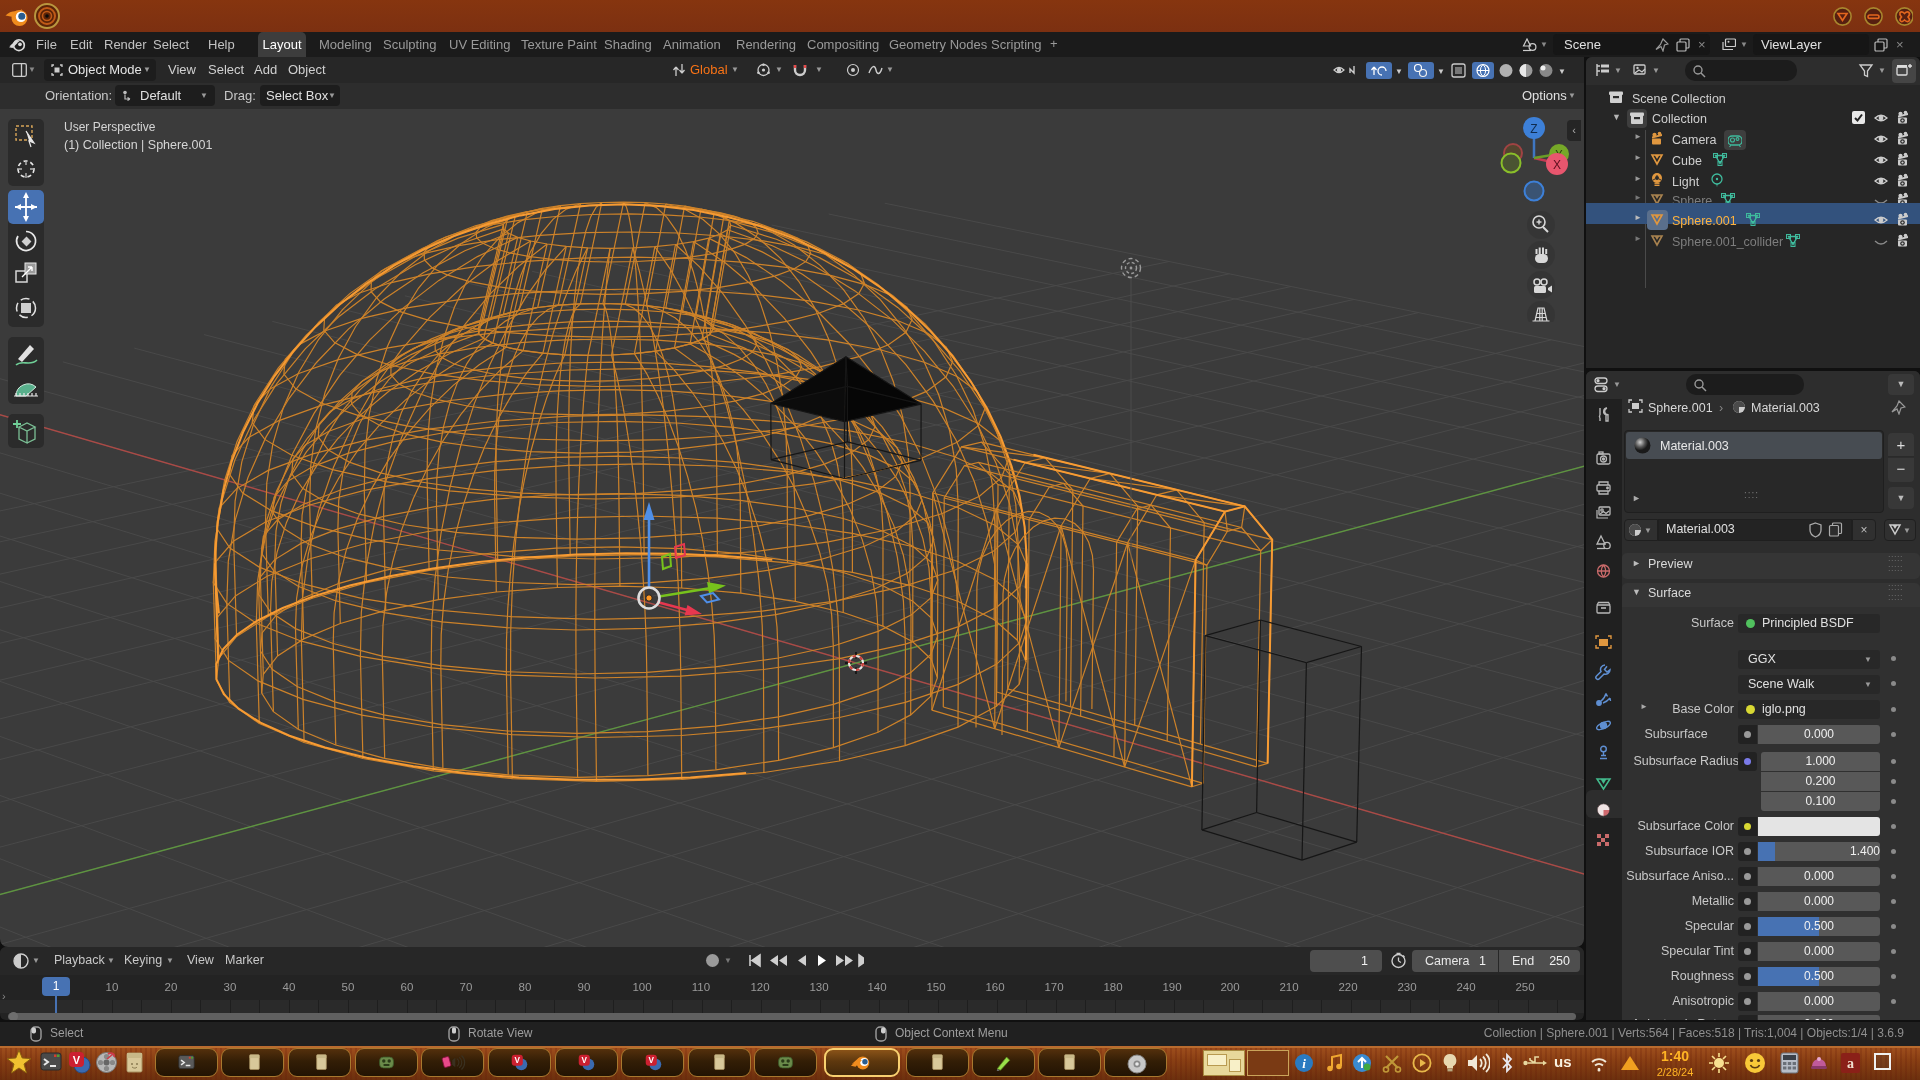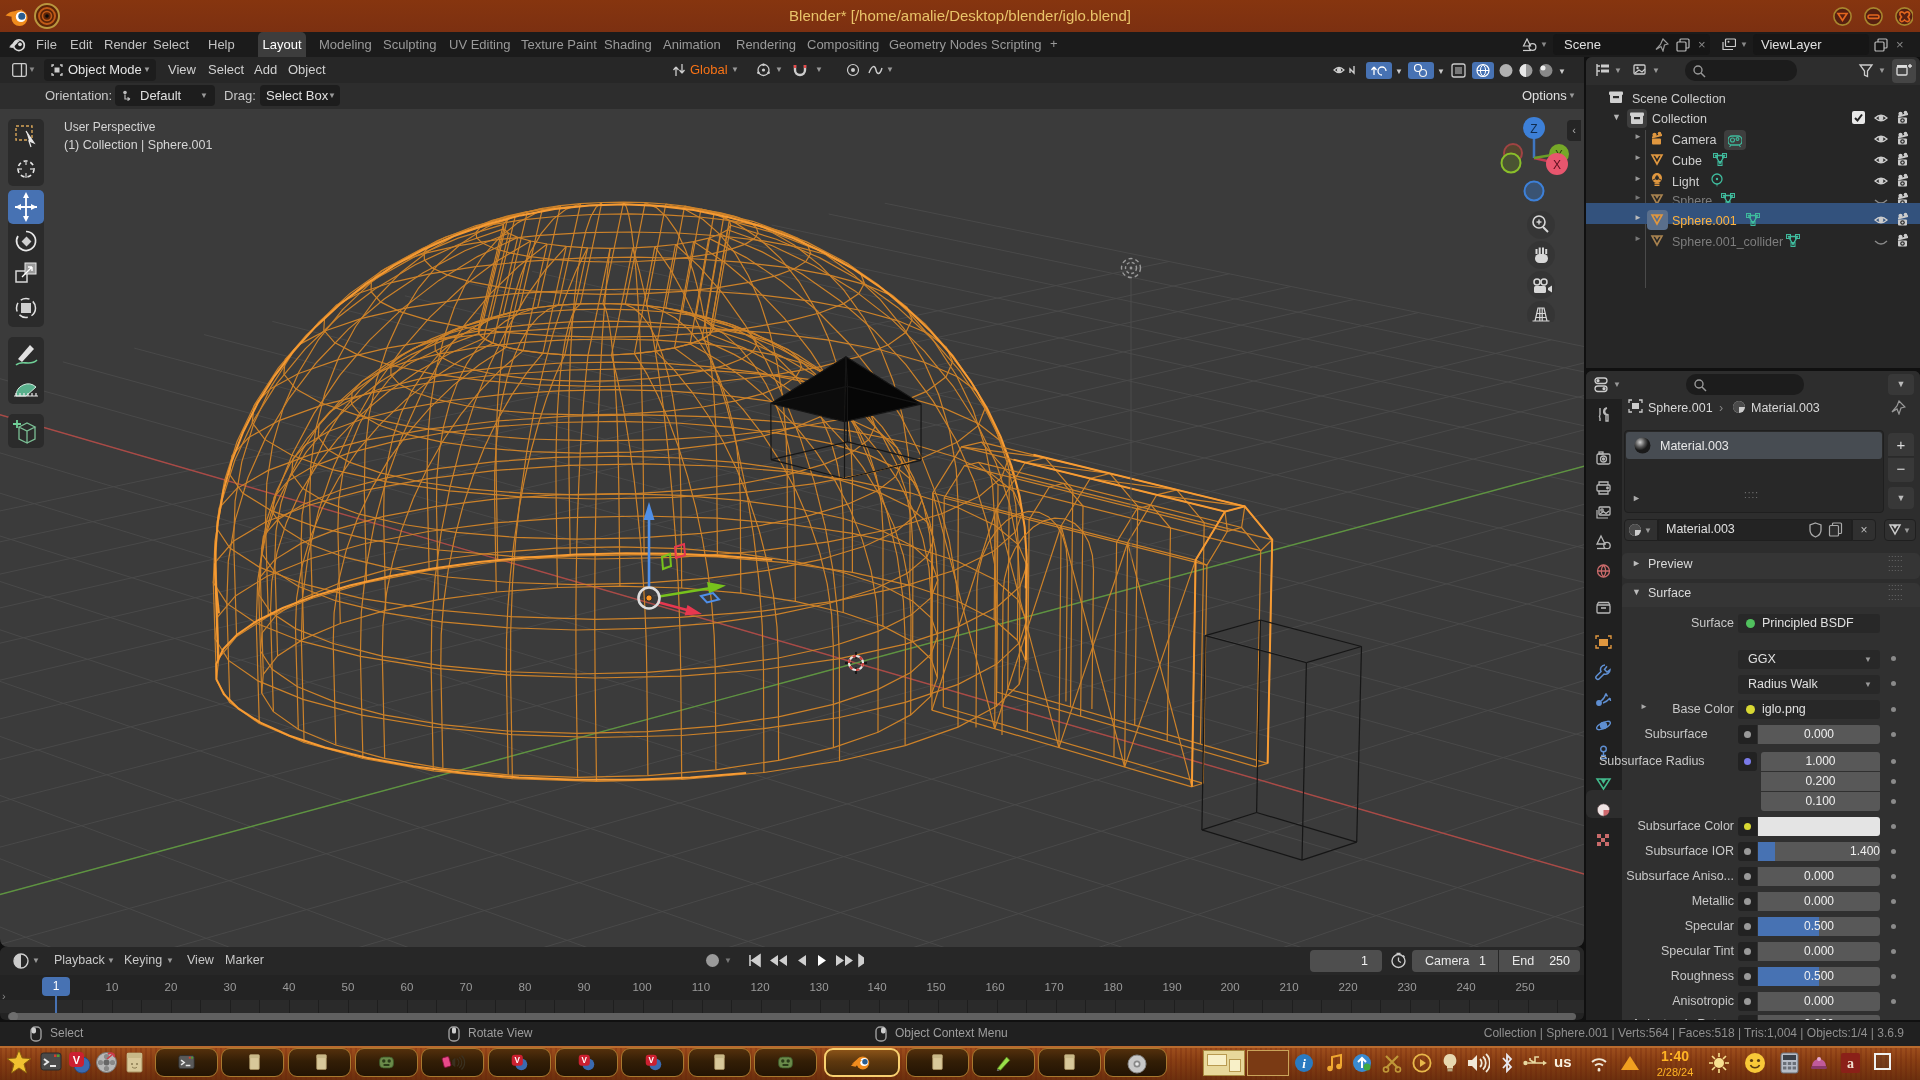--- a/index.html
+++ b/index.html
@@ -13,21 +13,20 @@
   <circle cx="14.5" cy="13" r="8" fill="#f08c1e"></circle>
   <circle cx="16" cy="11.8" r="5.2" fill="#fff"></circle>
   <circle cx="16.8" cy="11.2" r="3.5" fill="#2a5d8f"></circle>
  </svg>
  <svg class="abs" style="left:34px;top:3px" width="26" height="26" viewBox="0 0 26 26">
   <circle cx="13" cy="13" r="12" fill="#5c2408" stroke="#b9973f" stroke-width="2"></circle>
   <circle cx="13" cy="13" r="8" fill="none" stroke="#c05a18" stroke-width="2"></circle>
   <circle cx="13" cy="13" r="4.5" fill="none" stroke="#c05a18" stroke-width="1.6"></circle>
   <circle cx="13" cy="13" r="1.8" fill="#0a0a0a"></circle>
  </svg>
- <div class="abs" style="left:0;right:0;top:7px;text-align:center;color:#e9c469;font-size:15px">Blender* [/home/amalie/Desktop/blender/iglo.blend]</div>
  <svg class="abs" style="left:1833px;top:7px" width="80" height="19" viewBox="0 0 80 19">
   <g>
    <circle cx="9.5" cy="9.5" r="8.6" fill="#561f10" stroke="#a8862e" stroke-width="1.6"></circle>
    <path d="M5 6.5 H14 L9.5 13.5 Z" fill="none" stroke="#e2661e" stroke-width="1.7"></path>
    <circle cx="40.5" cy="9.5" r="8.6" fill="#561f10" stroke="#a8862e" stroke-width="1.6"></circle>
    <rect x="35" y="8" width="11" height="3.4" rx="1.7" fill="none" stroke="#e2661e" stroke-width="1.6"></rect>
    <circle cx="71.5" cy="9.5" r="8.6" fill="#561f10" stroke="#a8862e" stroke-width="1.6"></circle>
    <path d="M67 5.5 C68.5 4.5 70 5 71.5 6.5 C73 5 74.5 4.5 76 5.5 C77 7 76.5 8.5 75 10 C76.5 11.5 77 13 76 14 C74.5 15 73 14.5 71.5 13 C70 14.5 68.5 15 67.5 14 C66.5 13 67 11.5 68.5 10 C67 8.5 66.5 7 67 5.5 Z" fill="none" stroke="#e2661e" stroke-width="1.7"></path>
   </g>
  </svg>
@@ -955,38 +954,38 @@
  <div class="abs" style="left:152px;top:243px;width:142px;height:19px;background:#282828;border-radius:3px"></div>
  <circle><div class="abs" style="left:160px;top:248px;width:9px;height:9px;border-radius:50%;background:#51c15e"></div>
  <span class="abs" style="left:176px;top:245px;color:#e0e0e0">Principled BSDF</span>
 
  <div class="abs" style="left:152px;top:279px;width:142px;height:19px;background:#282828;border-radius:3px"></div>
  <span class="abs" style="left:162px;top:281px;color:#e0e0e0">GGX</span>
  <span class="abs" style="left:278px;top:284px;color:#999;font-size:8px">▼</span>
  <div class="abs" style="left:305px;top:285px;width:5px;height:5px;border-radius:50%;background:#8a8a8a"></div>
 
  <div class="abs" style="left:152px;top:304px;width:142px;height:19px;background:#282828;border-radius:3px"></div>
- <span class="abs" style="left:162px;top:306px;color:#e0e0e0">Radius Walk</span>
+ <span class="abs" style="left:162px;top:306px;color:#e0e0e0">Scene Walk</span>
  <span class="abs" style="left:278px;top:309px;color:#999;font-size:8px">▼</span>
  <div class="abs" style="left:305px;top:310px;width:5px;height:5px;border-radius:50%;background:#8a8a8a"></div>
 
  <span class="abs" style="left:54px;top:331px;color:#aaa;font-size:8px">►</span>
  <span class="abs" style="left:0;top:331px;width:148px;text-align:right;display:inline-block">Base Color</span>
  <div class="abs" style="left:152px;top:329px;width:142px;height:19px;background:#282828;border-radius:3px"></div>
  <div class="abs" style="left:160px;top:334px;width:9px;height:9px;border-radius:50%;background:#d8d833"></div>
  <span class="abs" style="left:176px;top:331px;color:#e0e0e0">iglo.png</span>
  <div class="abs" style="left:305px;top:336px;width:5px;height:5px;border-radius:50%;background:#8a8a8a"></div>
 
  <span class="abs" style="left:16px;top:356px;width:148px;text-align:center;display:inline-block">Subsurface</span>
  <div class="abs" style="left:152px;top:354px;width:19px;height:19px;background:#222;border-radius:3px 0 0 3px"></div>
  <div class="abs" style="left:158px;top:360px;width:7px;height:7px;border-radius:50%;background:#9a9a9a"></div>
  <div class="abs" style="left:172px;top:354px;width:122px;height:19px;background:#585858;border-radius:0 3px 3px 0;color:#f0f0f0;text-align:center;line-height:19px;font-size:12px">0.000</div>
  <div class="abs" style="left:305px;top:361px;width:5px;height:5px;border-radius:50%;background:#8a8a8a"></div>
 
- <span class="abs" style="left:13px;top:383px;width:148px;text-align:left;display:inline-block">Subsurface Radius</span>
+ <span class="abs" style="left:5px;top:383px;width:148px;text-align:right;display:inline-block">Subsurface Radius</span>
  <div class="abs" style="left:152px;top:381px;width:19px;height:19px;background:#222;border-radius:3px"></div>
  <div class="abs" style="left:158px;top:387px;width:7px;height:7px;border-radius:50%;background:#7a7ae8"></div>
  <div class="abs" style="left:175px;top:381px;width:119px;height:19px;background:#585858;border-radius:3px 3px 0 0;color:#f0f0f0;text-align:center;line-height:19px;font-size:12px">1.000</div>
  <div class="abs" style="left:175px;top:401px;width:119px;height:19px;background:#585858;color:#f0f0f0;text-align:center;line-height:19px;font-size:12px">0.200</div>
  <div class="abs" style="left:175px;top:421px;width:119px;height:19px;background:#585858;border-radius:0 0 3px 3px;color:#f0f0f0;text-align:center;line-height:19px;font-size:12px">0.100</div>
  <div class="abs" style="left:305px;top:388px;width:5px;height:5px;border-radius:50%;background:#8a8a8a"></div>
  <div class="abs" style="left:305px;top:408px;width:5px;height:5px;border-radius:50%;background:#8a8a8a"></div>
  <div class="abs" style="left:305px;top:428px;width:5px;height:5px;border-radius:50%;background:#8a8a8a"></div>
 
  <span class="abs" style="left:0;top:448px;width:148px;text-align:right;display:inline-block">Subsurface Color</span>

